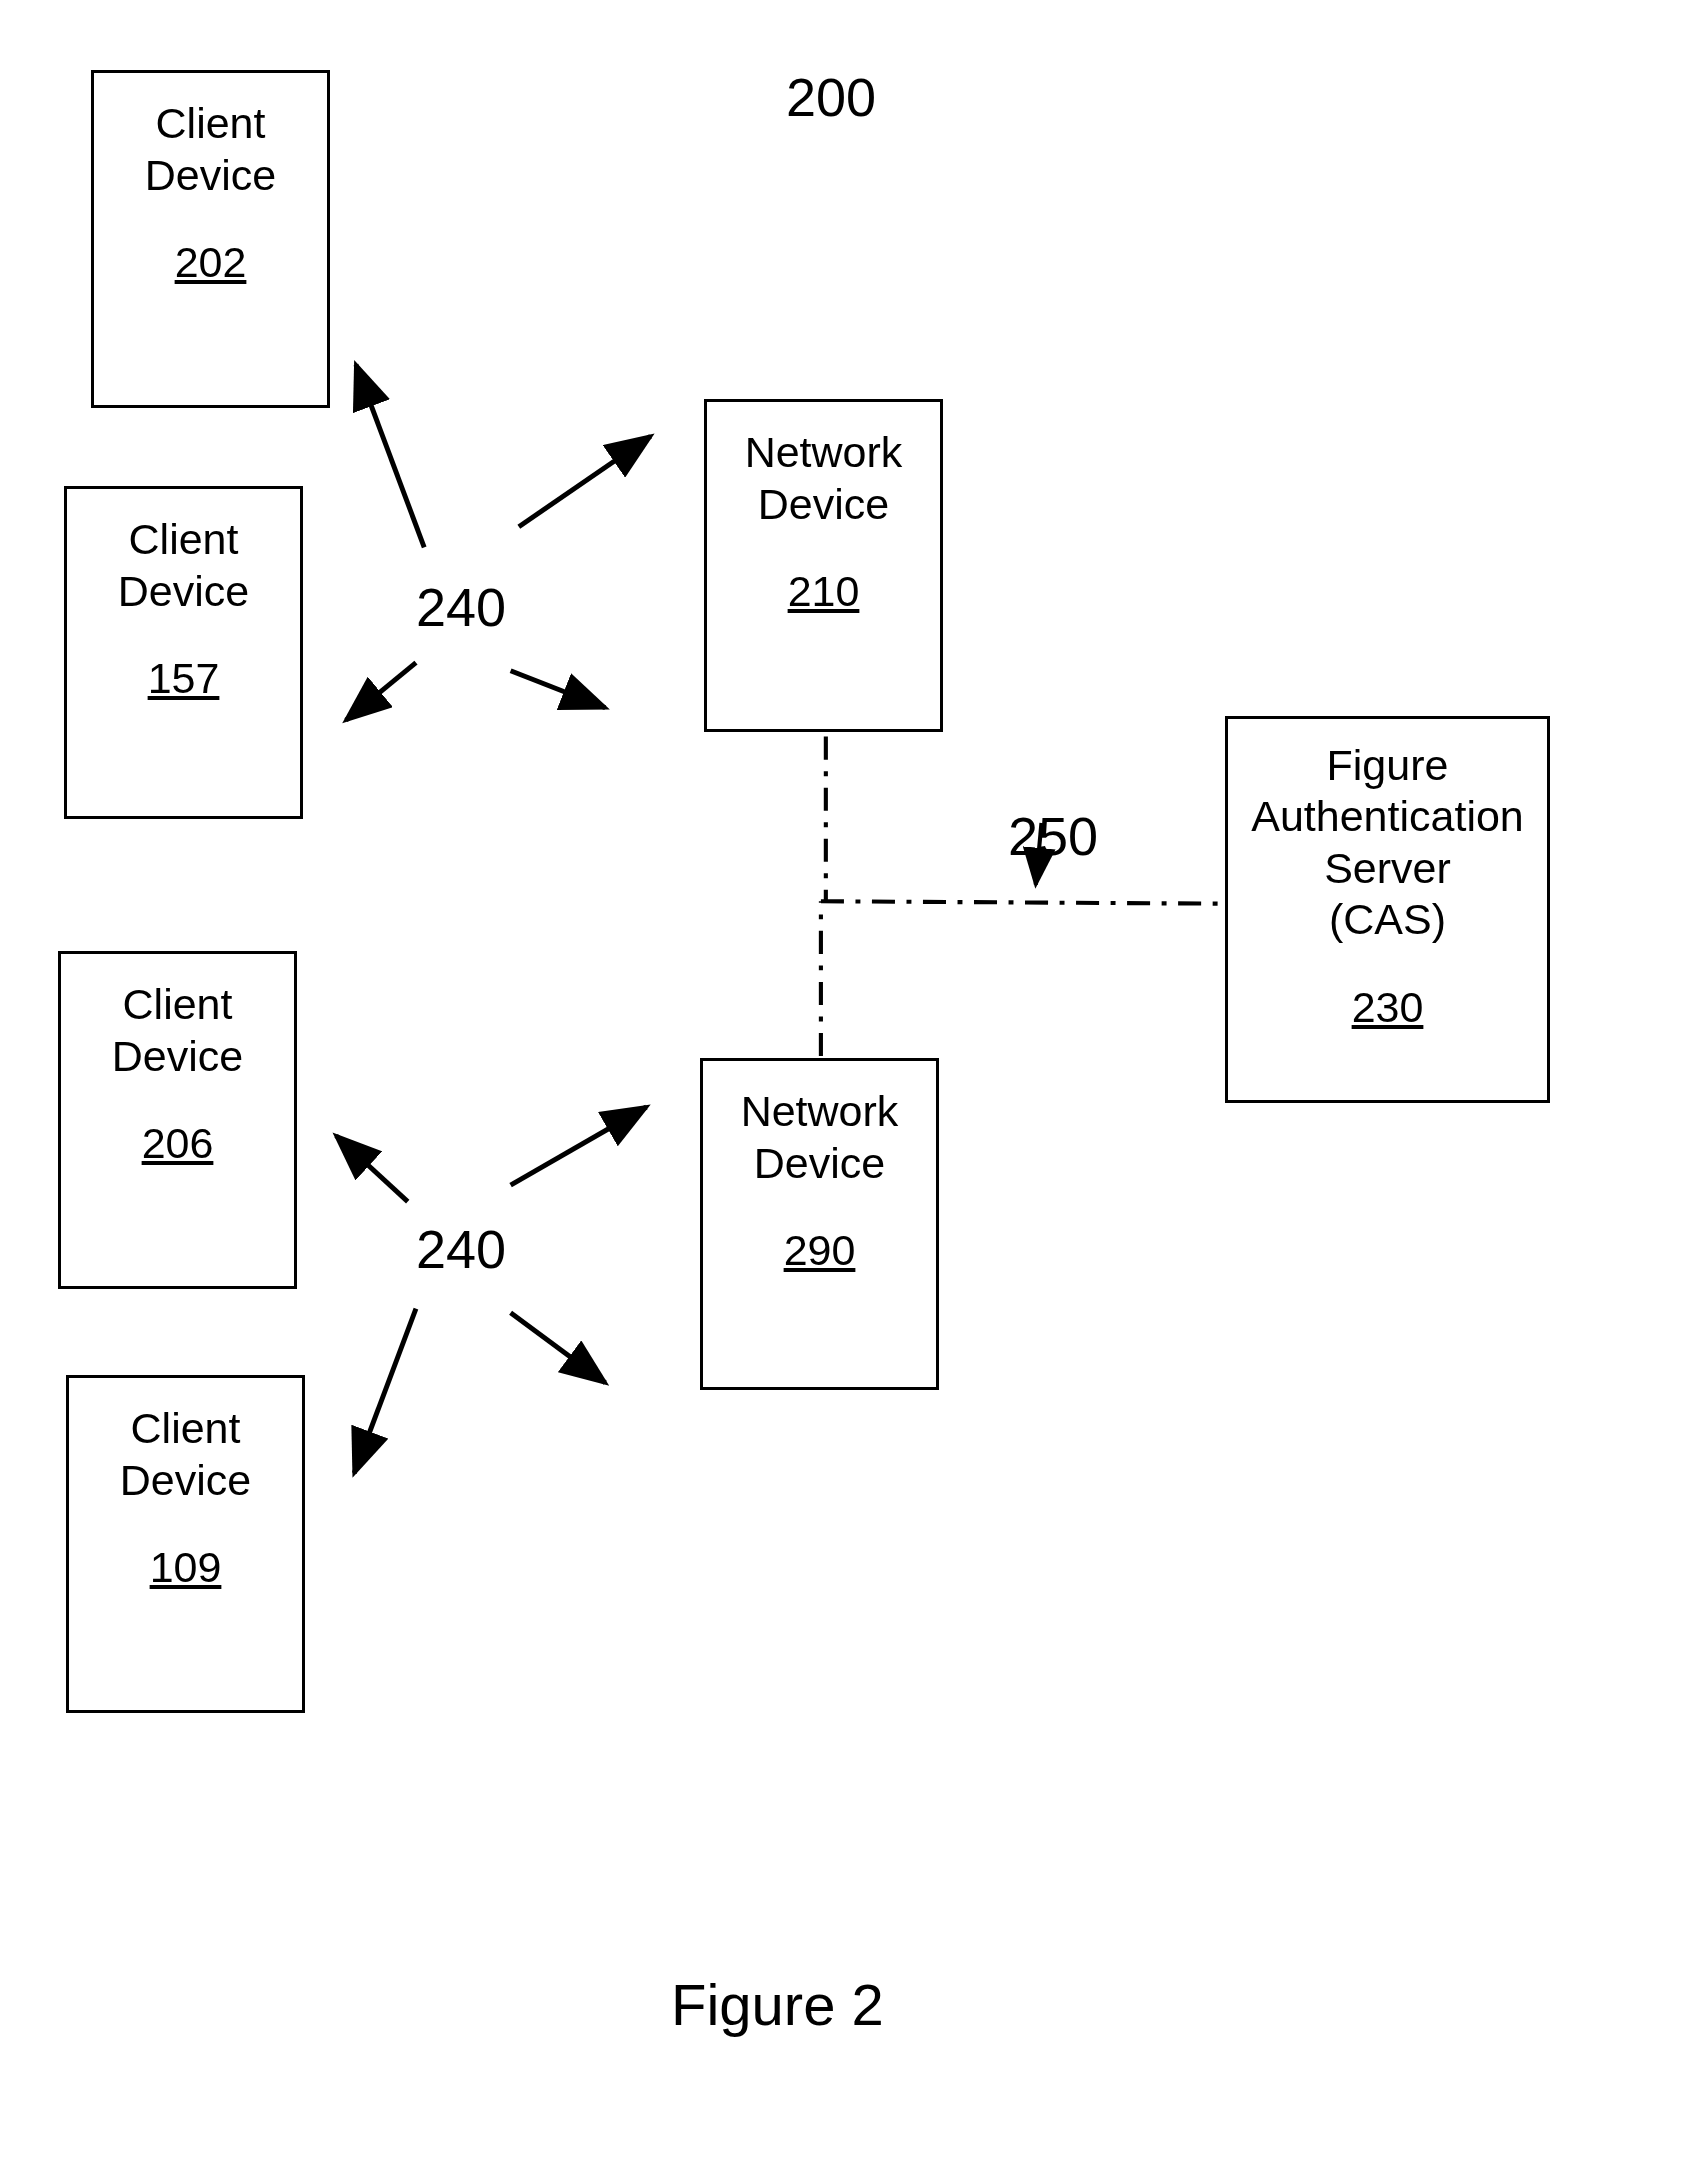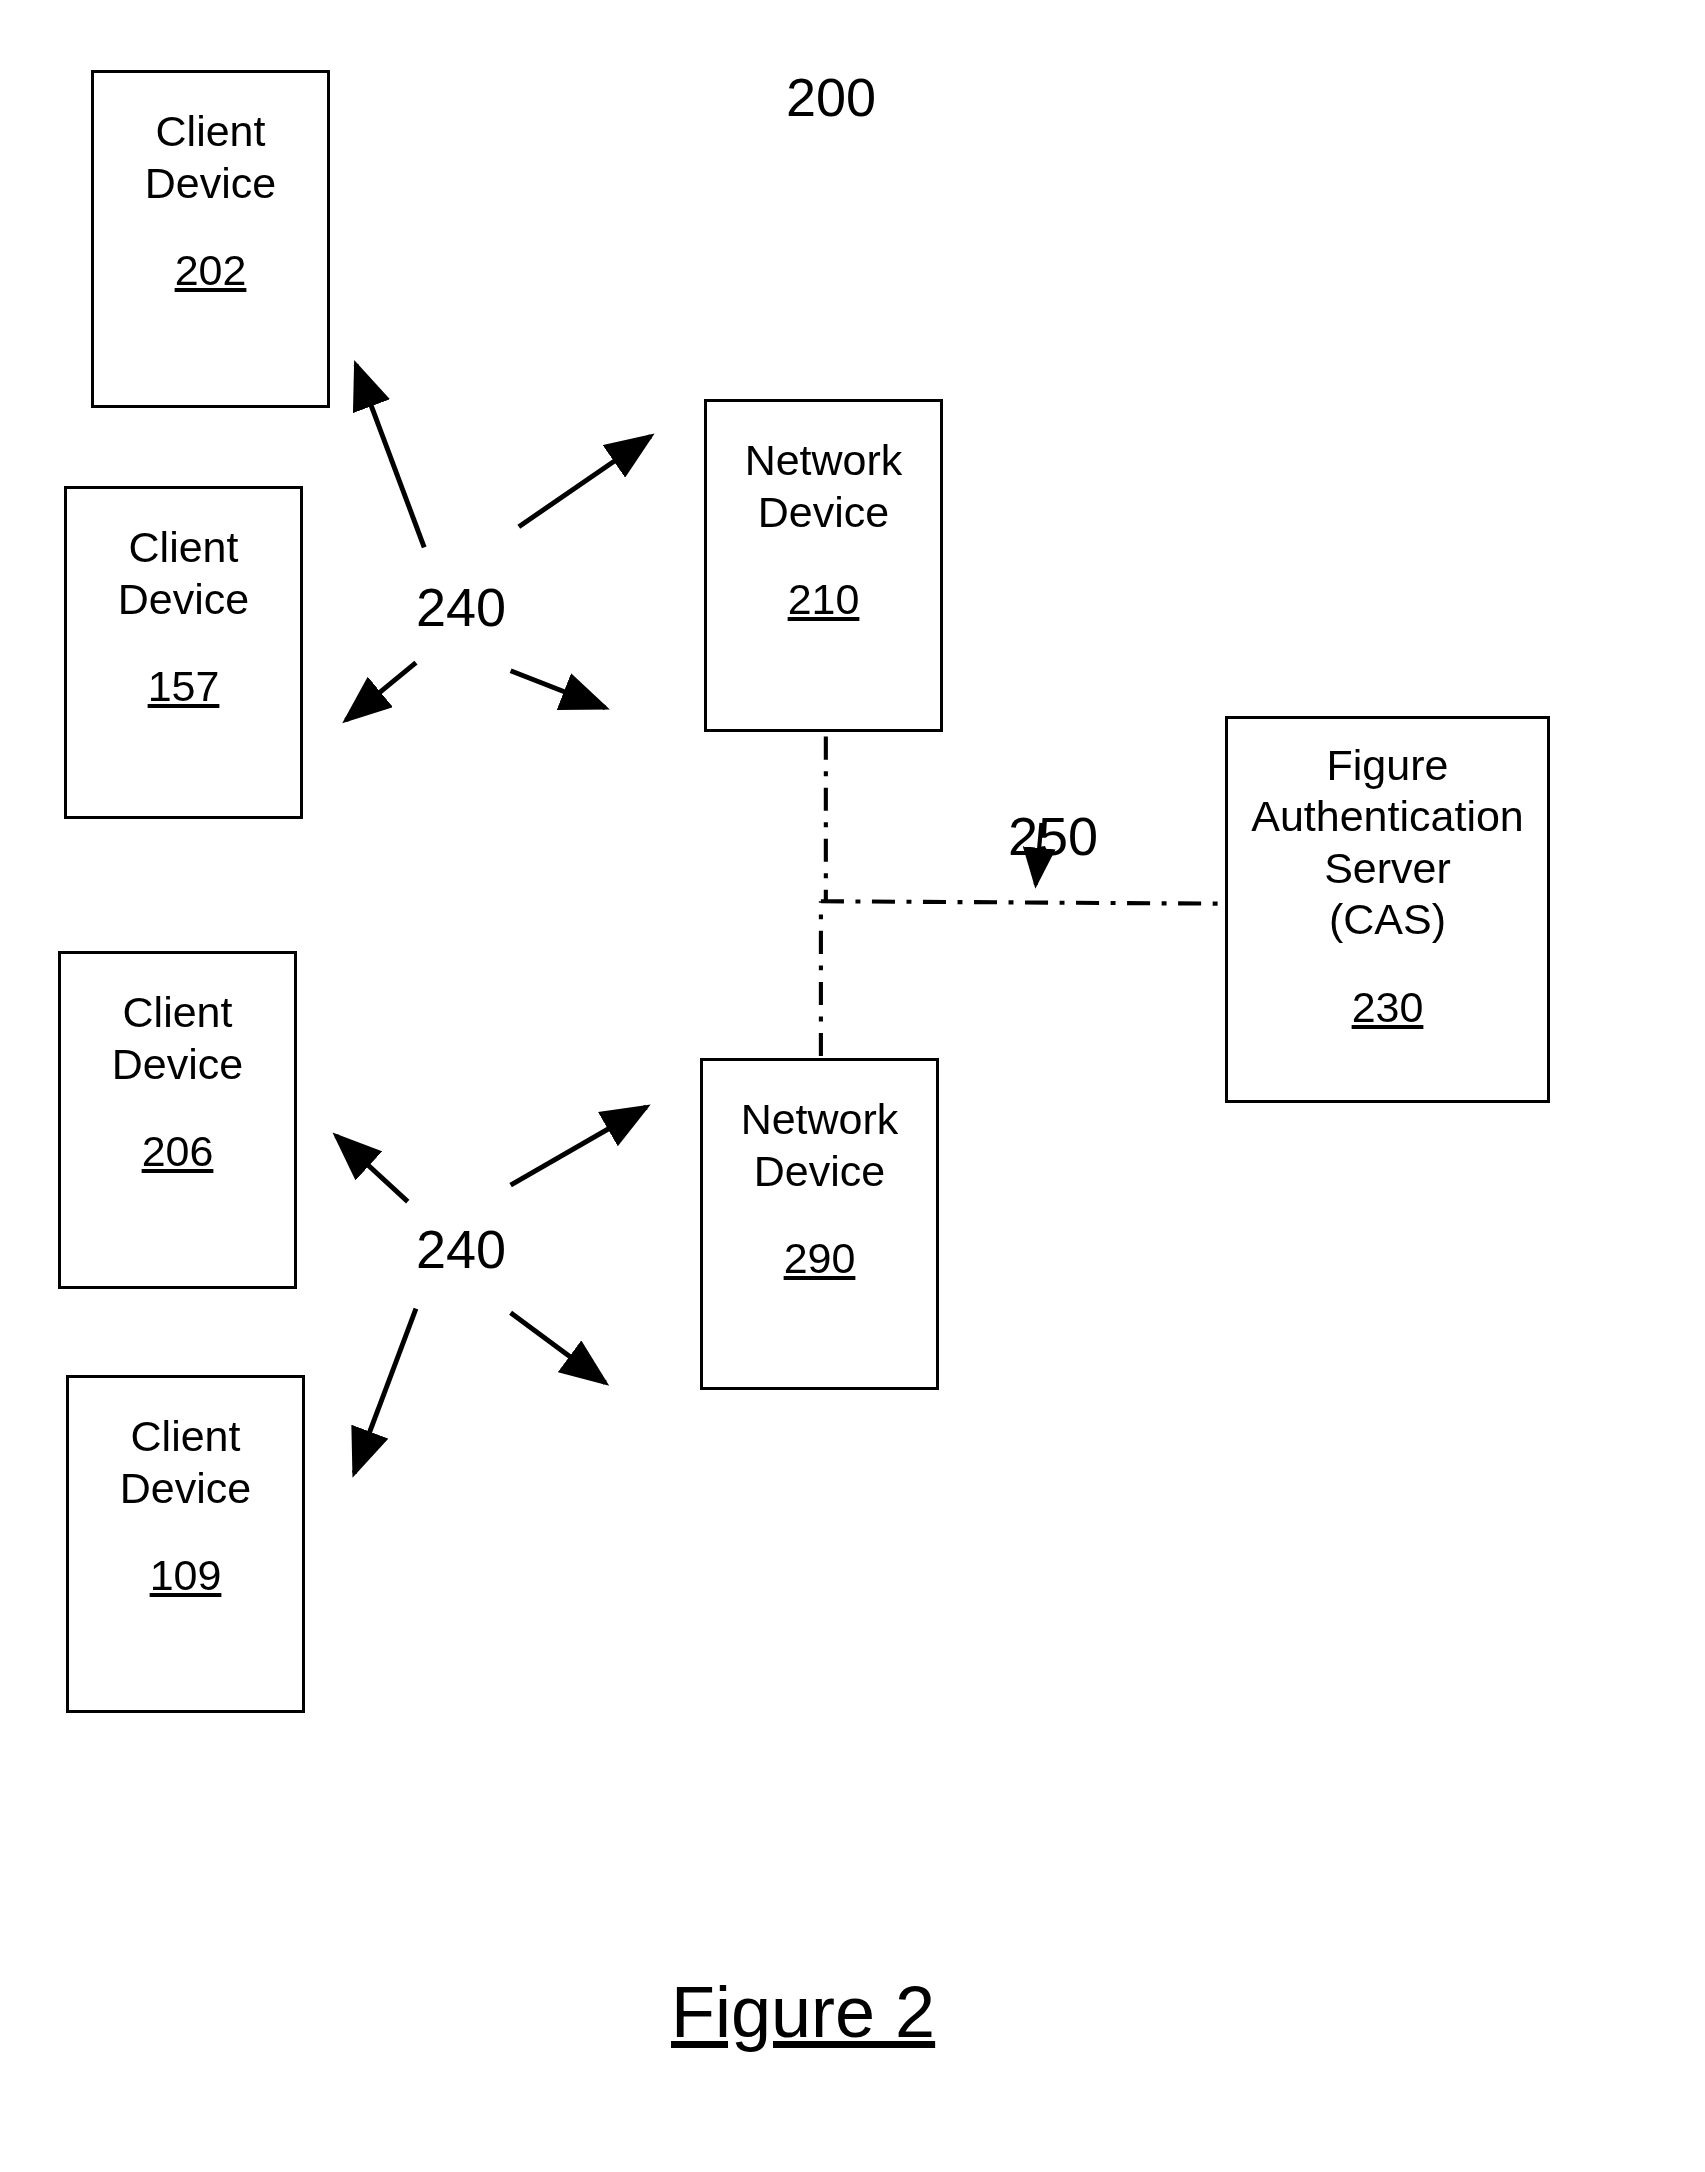--- a/index.html
+++ b/index.html
@@ -16,41 +16,40 @@
       height: 100%;
     }
     .box {
       position: absolute;
       border: 3.3px solid #000;
       background: #fff;
       display: flex;
       flex-direction: column;
       align-items: center;
       justify-content: flex-start;
-      padding-top: 33px;
+      padding-top: 25px;
       text-align: center;
     }
     .box-label {
       font-size: 43px;
       line-height: 1.2;
     }
     .box-ref {
       font-size: 43px;
       text-decoration: underline;
       margin-top: 37px;
     }
     .label-standalone {
       position: absolute;
       font-size: 54px;
     }
     .figure-caption {
       position: absolute;
-      font-size: 72px;
+      font-size: 58px;
       font-family: Arial, Helvetica, sans-serif;
-      text-decoration: underline;
     }
     svg.overlay {
       position: absolute;
       top: 0; left: 0;
       width: 1706px;
       height: 2172px;
       pointer-events: none;
     }
   </style>
 </head>

